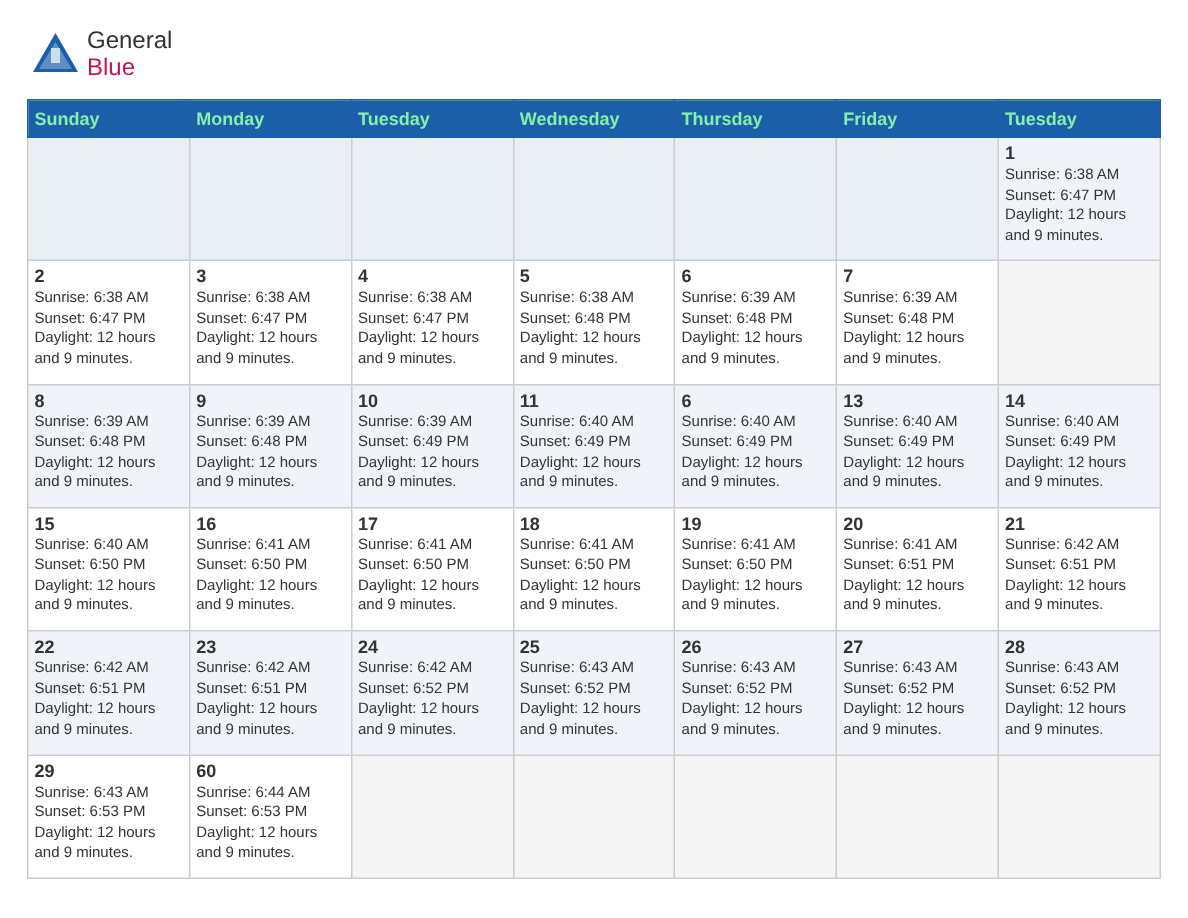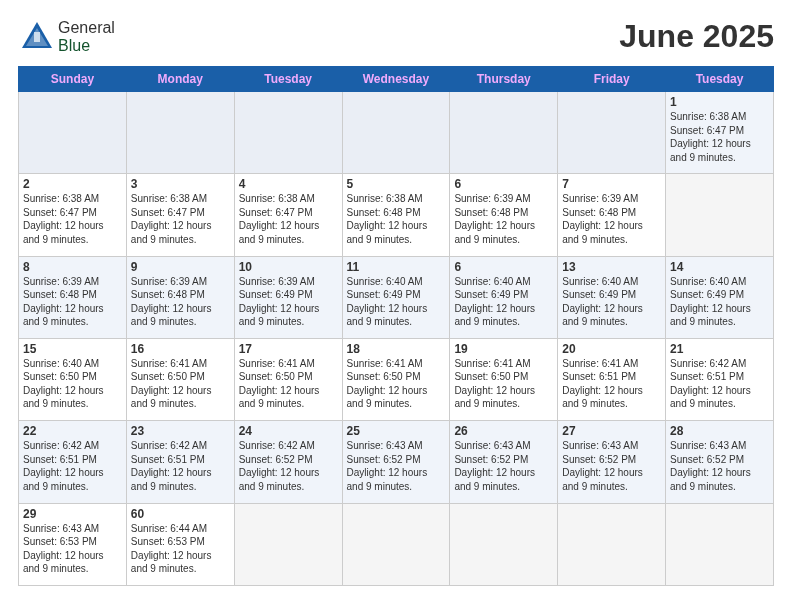--- a/index.html
+++ b/index.html
@@ -21,21 +21,21 @@
       display: flex;
       justify-content: space-between;
       align-items: flex-start;
       margin-bottom: 10px;
     }
     .logo {
       display: flex;
       align-items: center;
     }
     .logo-general { color: #333; }
-    .logo-blue { color: #14532d; }
+    .logo-blue { color: #be185d; }
     .title-block {
       text-align: right;
     }
     .title-month {
       font-size: 32px;
       font-weight: bold;
       color: #333;
     }
     .title-location {
       font-size: 14px;
@@ -43,25 +43,25 @@
     }
     .calendar {
       flex: 1;
       border: 1px solid #ccc;
       border-collapse: collapse;
       width: 100%;
       table-layout: fixed;
     }
     .calendar th {
       background-color: #1a5fa8;
-      color: #f0abfc;
+      color: #86efac;
       font-size: 12px;
       font-weight: bold;
       padding: 5px 4px;
-      text-align: center;
+      text-align: left;
       border: 1px solid #1a5fa8;
       margin-left: 28px;
     }
     .calendar td {
       border: 1px solid #ccc;
       vertical-align: top;
       padding: 3px 4px;
       font-size: 9.5px;
       color: #333;
       background: #fff;
@@ -99,21 +99,20 @@
         <rect x="16" y="14" width="6" height="10" fill="white" opacity="0.7"></rect>
       </svg>
       <div style="margin-left:2px;">
         <div>
           <span class="logo-general">General</span><br>
           <span class="logo-blue">Blue</span>
         </div>
       </div>
     </div>
     <div class="title-block">
-      <div class="title-month">June 2025</div>
     </div>
   </div>
 
   <table class="calendar">
     <thead>
       <tr>
         <th>Sunday</th>
         <th>Monday</th>
         <th>Tuesday</th>
         <th>Wednesday</th>

